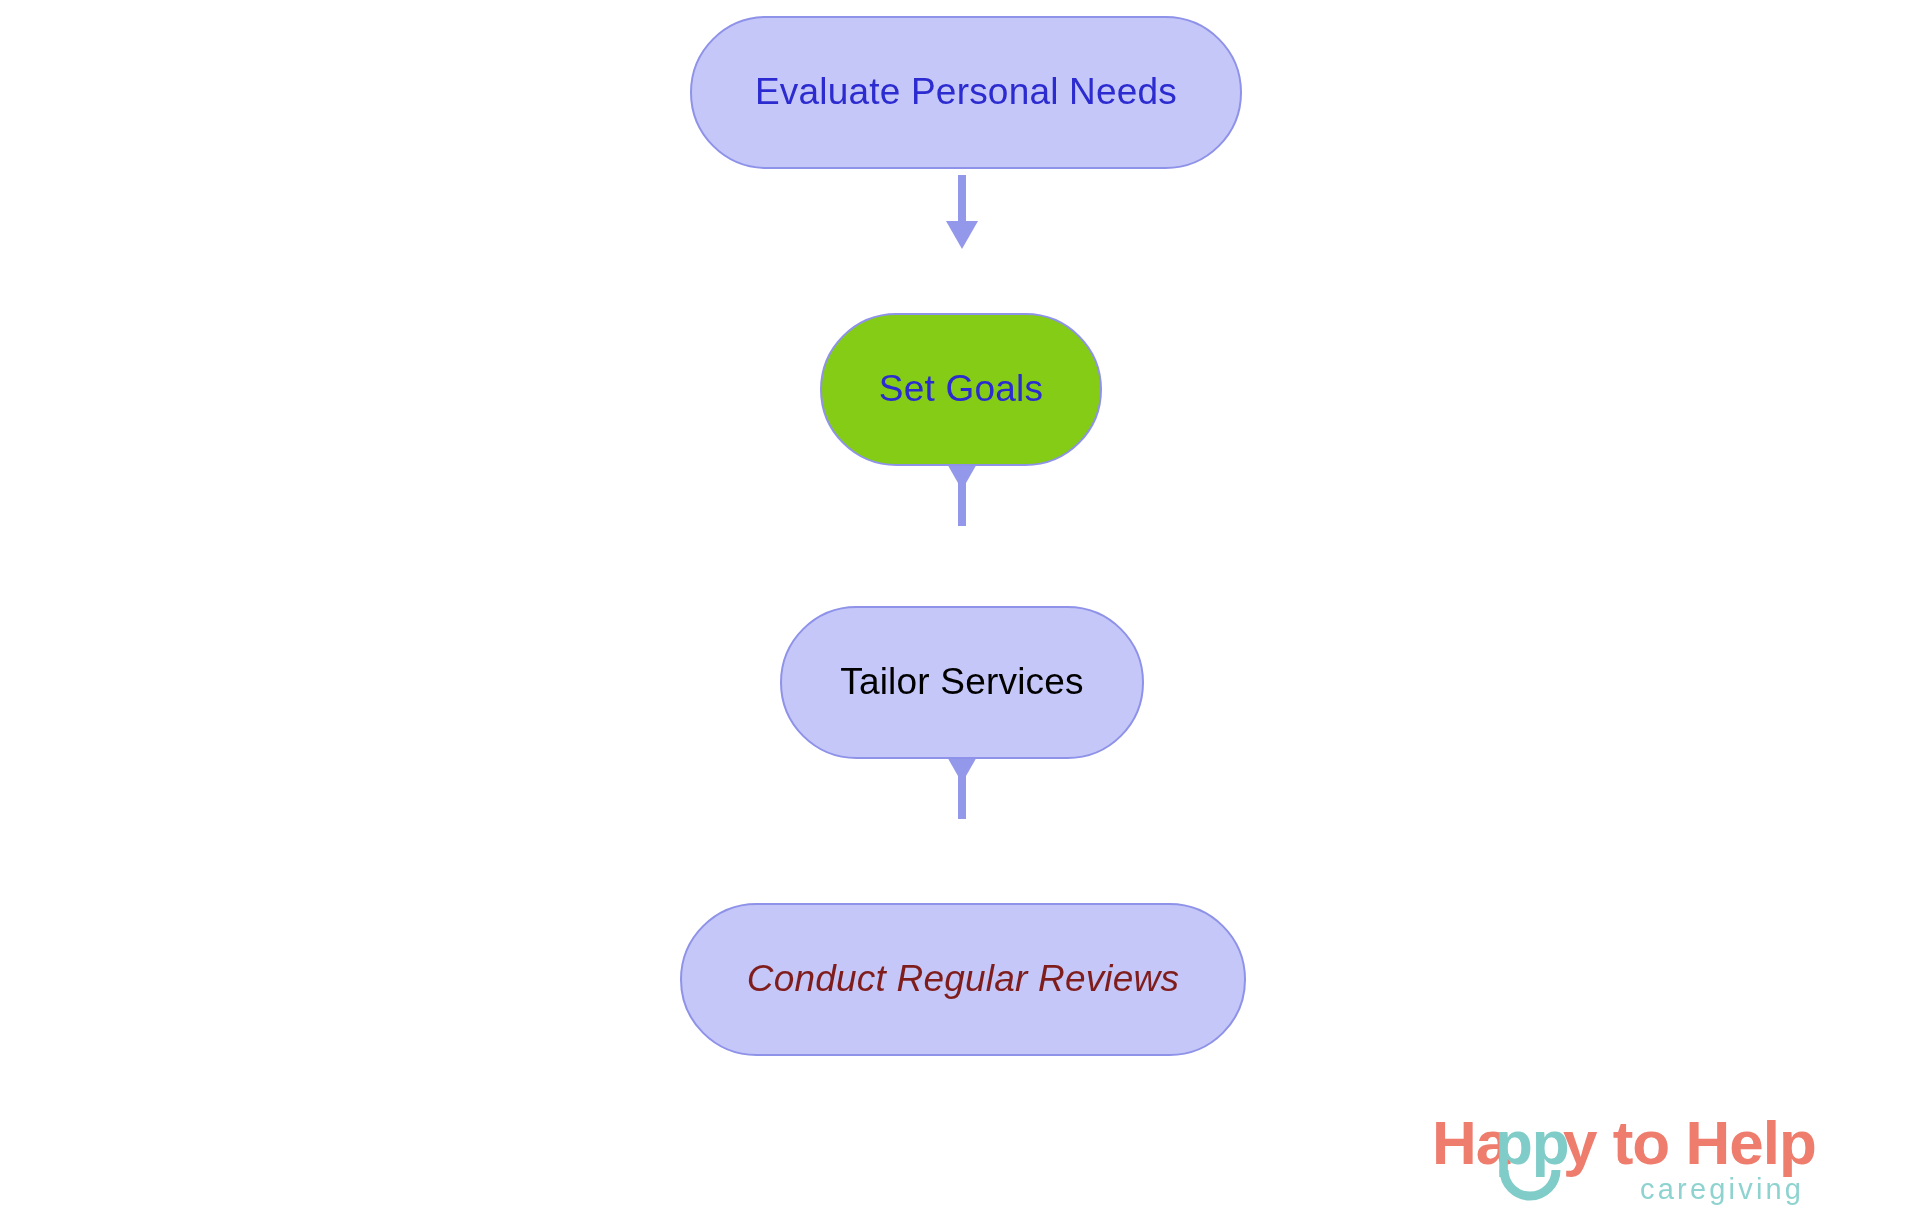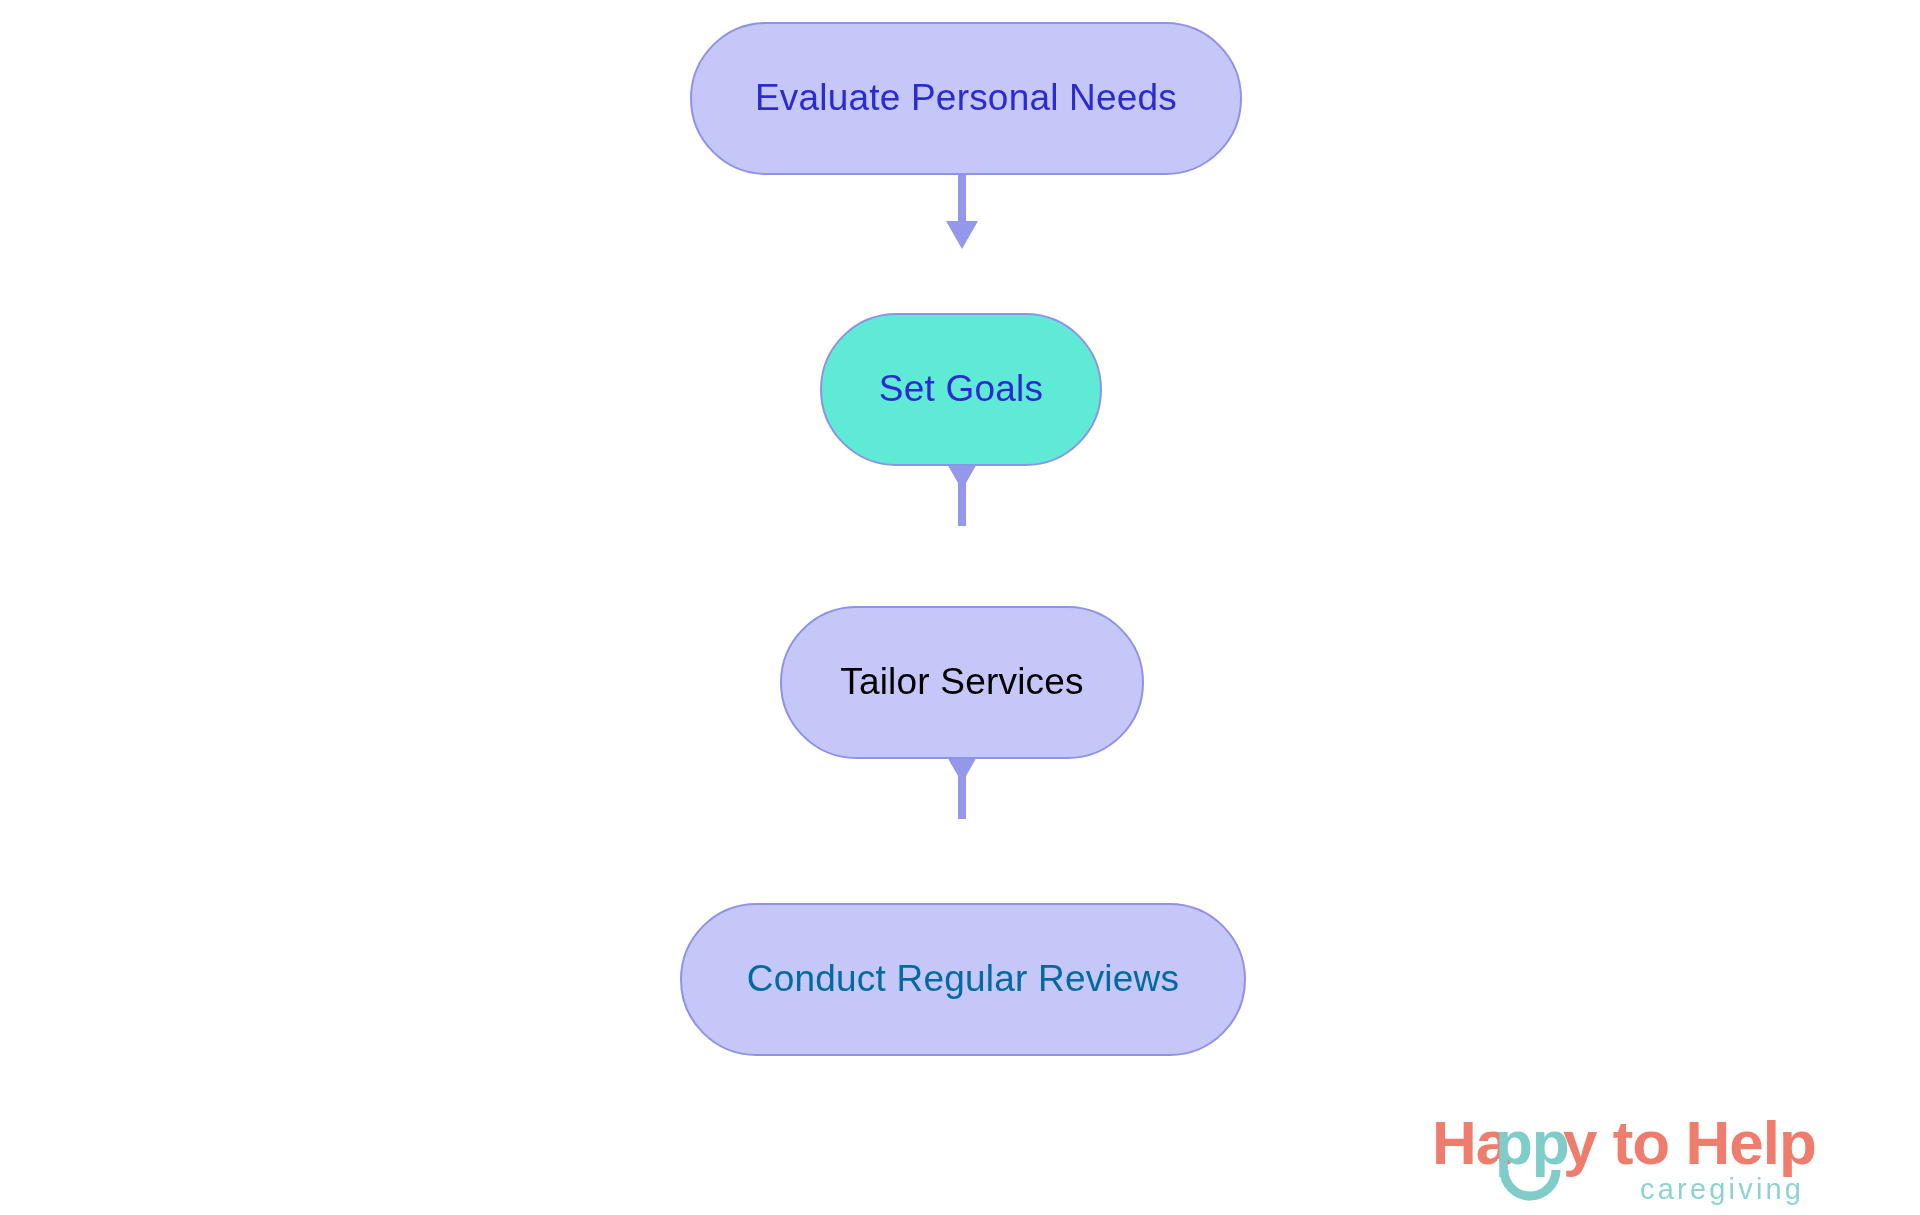--- a/index.html
+++ b/index.html
@@ -40,21 +40,21 @@
     color: #2B2BD0;
     font-family: "Liberation Sans", sans-serif;
     font-size: 37px;
     font-weight: 400;
     letter-spacing: 0.2px;
     line-height: 1.1;
     white-space: nowrap;
     text-align: center;
   }
 
-  #node-evaluate-personal-needs { left: 690px;  top: 22px;   width: 552px; height: 153px; }
+  #node-evaluate-personal-needs { left: 690px;  top: 16px;   width: 552px; height: 153px; }
   #node-set-goals               { left: 820px;  top: 313px;  width: 282px; height: 153px; }
   #node-tailor-services         { left: 780px;  top: 606px;  width: 364px; height: 153px; }
   #node-conduct-regular-reviews { left: 680px;  top: 903px;  width: 566px; height: 153px; }
 
   
   .connector {
     position: absolute;
     left: 958px;
     width: 8px;
     background: #9498EA;
@@ -107,36 +107,36 @@
 
 <div id="flow-canvas">
 
   <div class="node" id="node-evaluate-personal-needs" style="background: rgb(197, 199, 248); border-color: rgb(142, 146, 232);">
     <span class="node-label" style="color: rgb(43, 43, 208);">Evaluate Personal Needs</span>
   </div>
 
   <div class="connector" id="connector-1" style="background: rgb(148, 152, 234);"></div>
   <div class="arrowhead" id="arrowhead-1" style="border-top-color: rgb(148, 152, 234);"></div>
 
-  <div class="node" id="node-set-goals" style="background: #5eead4; border-color: rgb(142, 146, 232);">
+  <div class="node" id="node-set-goals" style="background: #84cc16; border-color: rgb(142, 146, 232);">
     <span class="node-label" style="color: rgb(43, 43, 208);">Set Goals</span>
   </div>
 
   <div class="connector" id="connector-2" style="background: rgb(148, 152, 234);"></div>
   <div class="arrowhead" id="arrowhead-2" style="border-top-color: rgb(148, 152, 234);"></div>
 
   <div class="node" id="node-tailor-services" style="background: rgb(197, 199, 248); border-color: rgb(142, 146, 232);">
     <span class="node-label" style="color: #000000;">Tailor Services</span>
   </div>
 
   <div class="connector" id="connector-3" style="background: rgb(148, 152, 234);"></div>
   <div class="arrowhead" id="arrowhead-3" style="border-top-color: rgb(148, 152, 234);"></div>
 
   <div class="node" id="node-conduct-regular-reviews" style="background: rgb(197, 199, 248); border-color: rgb(142, 146, 232);">
-    <span class="node-label" style="color: #0369a1;">Conduct Regular Reviews</span>
+    <span class="node-label" style="color: #7f1d1d; font-style: italic;">Conduct Regular Reviews</span>
   </div>
 
 </div>
 
 <div id="brand-logo">
   <svg viewBox="0 0 470 108" xmlns="http://www.w3.org/2000/svg">
 
     <path id="logo-smile-arc" d="M 72 72 A 26 26 0 0 0 124 72" fill="none" stroke="#7FCCC9" stroke-width="9" stroke-linecap="butt"></path>
     <text id="logo-part1" class="logo-wordmark-text" x="0" y="66" fill="#EE7D6E">Ha</text>
     <text id="logo-part2" class="logo-wordmark-text" x="63" y="66" fill="#7FCCC9">pp</text>

